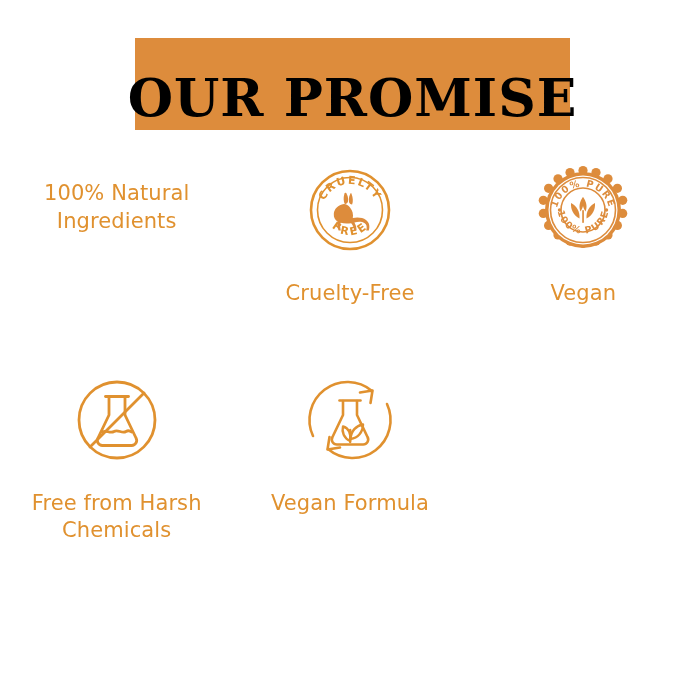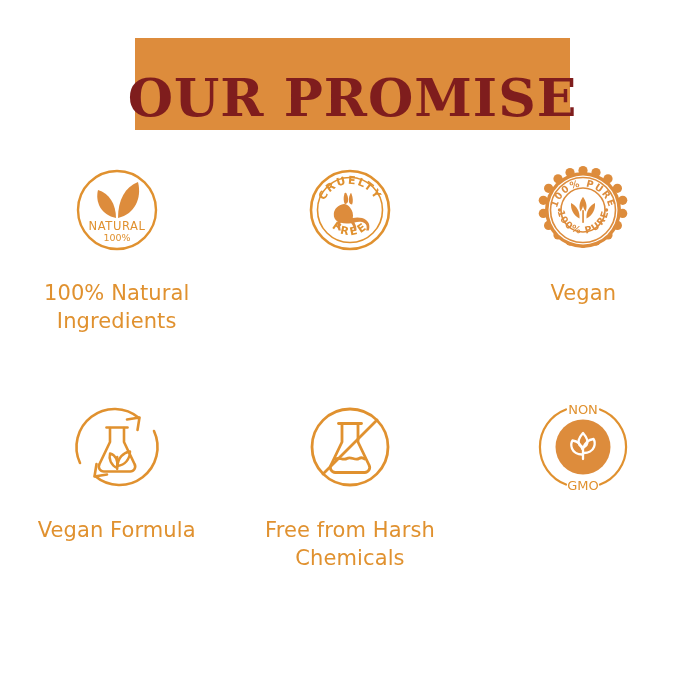--- a/index.html
+++ b/index.html
@@ -30,21 +30,21 @@
     background: #dd8c3c;
     display: flex;
     align-items: center;
     justify-content: center;
   }
   .banner-title {
     font-family: "DejaVu Serif", "Liberation Serif", serif;
     font-weight: 700;
     font-size: 52px;
     letter-spacing: 1px;
-    color: #7f1d1d;
+    color: #000000;
     line-height: 1;
     white-space: nowrap;
     margin-top: 28px;
   }
 
   
   .grid {
     position: absolute;
     left: 0;
     top: 160px;
@@ -82,29 +82,20 @@
 
 <div class="page">
 
   <div class="banner">
     <div class="banner-title">OUR PROMISE</div>
   </div>
 
   <div class="grid">
 
     <div class="cell">
-      <div class="icon-wrap">
-        <svg width="100" height="100" viewBox="0 0 100 100">
-          <circle cx="50" cy="50" r="39" fill="none" stroke="#e0912f" stroke-width="2.4"></circle>
-          <path d="M49 58 C49 44 42 33 31 30 C28 42 34 55 49 58 Z" fill="#dd8c3c"></path>
-          <path d="M51 58 C51 40 58 27 71 22 C75 38 68 54 51 58 Z" fill="#dd8c3c"></path>
-          <text x="50" y="70" text-anchor="middle" font-family="'DejaVu Sans','Liberation Sans',sans-serif" font-size="11.5" letter-spacing="0.6" fill="#e0912f">NATURAL</text>
-          <text x="50" y="81" text-anchor="middle" font-family="'DejaVu Sans','Liberation Sans',sans-serif" font-size="9.5" fill="#e0912f">100%</text>
-        </svg>
-      </div>
       <div class="cell-label">100% Natural Ingredients</div>
     </div>
 
     <div class="cell">
       <div class="icon-wrap">
         <svg width="100" height="100" viewBox="0 0 100 100">
           <circle cx="50" cy="50" r="39" fill="none" stroke="#e0912f" stroke-width="2.6"></circle>
           <circle cx="50" cy="50" r="32.5" fill="none" stroke="#e0912f" stroke-width="1.6"></circle>
           <defs>
             <path id="arcTop2" d="M22,52 A28,28 0 0 1 78,52"></path>
@@ -117,20 +108,21 @@
             <textPath href="#arcBot2" startOffset="50%" text-anchor="middle">FREE</textPath>
           </text>
 
           <g fill="#dd8c3c">
             <path d="M44.5 33.5 C43.2 37.5 43.4 41.6 44.9 44.2 C46.6 44.0 47.6 43.0 48.0 41.6 C48.6 38.0 47.3 34.6 46.3 33.2 C45.8 32.6 44.8 32.6 44.5 33.5 Z"></path>
             <path d="M51.5 33.8 C53.0 37.6 53.3 41.8 52.1 44.4 C50.4 44.3 49.4 43.3 49.0 41.9 C48.4 38.3 49.6 34.9 50.5 33.5 C51.0 32.8 51.2 32.9 51.5 33.8 Z"></path>
             <path d="M44.0 44.0 C38.0 45.0 34.2 49.0 33.8 53.8 C33.5 57.6 35.2 60.2 37.6 61.6 C37.0 64.6 37.3 68.0 38.6 70.4 L40.8 70.4 C40.0 67.6 40.0 65.0 40.7 62.8 C43.8 63.7 47.6 63.8 51.2 63.2 C52.8 65.0 54.0 67.4 54.2 70.4 L56.6 70.4 C56.5 67.4 55.7 64.6 54.4 62.5 C58.5 61.4 62.0 61.6 64.4 63.0 C66.6 64.3 67.3 66.9 66.2 70.4 L68.8 70.4 C70.2 66.0 69.0 62.2 66.0 60.0 C62.6 57.5 57.2 57.0 52.8 58.1 C53.5 54.4 52.6 50.4 50.0 47.4 C48.4 45.5 46.3 44.2 44.0 44.0 Z"></path>
           </g>
         </svg>
       </div>
+      <div class="cell-label">Cruelty-Free</div>
     </div>
 
     <div class="cell">
       <div class="icon-wrap">
         <svg width="100" height="100" viewBox="0 0 100 100">
 
           <g fill="#dd8c3c">
             <circle cx="50" cy="50" r="38"></circle>
             <g>
               <circle cx="50" cy="10.5" r="4.6"></circle>
@@ -177,20 +169,37 @@
             <rect x="49.2" y="50" width="1.7" height="13" rx="0.8"></rect>
           </g>
         </svg>
       </div>
       <div class="cell-label">Vegan</div>
     </div>
 
     <div class="cell">
       <div class="icon-wrap">
         <svg width="100" height="100" viewBox="0 0 100 100">
+          <g fill="none" stroke="#e0912f" stroke-width="2.8" stroke-linecap="round" stroke-linejoin="round">
+
+            <path d="M42 27 L42 45 L31 68 A5 5 0 0 0 35.5 75.5 L64.5 75.5 A5 5 0 0 0 69 68 L58 45 L58 27"></path>
+            <path d="M38.5 26.5 L61.5 26.5"></path>
+            <path d="M35.5 62 C39 59.5 43 64 47 61.5 C51 59 55 64 59 61.5 C61.5 60 63 60.8 64.5 62"></path>
+
+            <circle cx="50" cy="50" r="38"></circle>
+            <path d="M23 77 L77 23"></path>
+          </g>
+        </svg>
+      </div>
+      <div class="cell-label">Free from Harsh Chemicals</div>
+    </div>
+
+    <div class="cell">
+      <div class="icon-wrap">
+        <svg width="100" height="100" viewBox="0 0 100 100">
           <g fill="none" stroke="#e0912f" stroke-width="2.6" stroke-linecap="round" stroke-linejoin="round">
 
             <path d="M72 21 A38 38 0 0 0 13 66"></path>
             <path d="M28 79 A38 38 0 0 0 87 34"></path>
 
             <path d="M60 22.5 L72.5 20.5 L70.5 33"></path>
             <path d="M40 77.5 L27.5 79.5 L29.5 67"></path>
 
             <path d="M43 31 L43 45 L32.5 67 A5 5 0 0 0 37 74.5 L63 74.5 A5 5 0 0 0 67.5 67 L57 45 L57 31"></path>
             <path d="M39.5 30.5 L60.5 30.5"></path>
@@ -200,53 +209,16 @@
             <path d="M50 71 C44 68 41.5 62 43 56.5 C48.5 58 51.5 63.5 50 71 Z"></path>
             <path d="M50.5 69 C51 61 56 55.5 63 54.5 C63 62 58 68 50.5 69 Z"></path>
             <path d="M50.2 72 C50.2 66 50.2 62 50.2 60"></path>
           </g>
         </svg>
       </div>
       <div class="cell-label">Vegan Formula</div>
     </div>
 
     <div class="cell">
-      <div class="icon-wrap">
-        <svg width="100" height="100" viewBox="0 0 100 100">
-          <g fill="none" stroke="#e0912f" stroke-width="2.8" stroke-linecap="round" stroke-linejoin="round">
-
-            <path d="M42 27 L42 45 L31 68 A5 5 0 0 0 35.5 75.5 L64.5 75.5 A5 5 0 0 0 69 68 L58 45 L58 27"></path>
-            <path d="M38.5 26.5 L61.5 26.5"></path>
-            <path d="M35.5 62 C39 59.5 43 64 47 61.5 C51 59 55 64 59 61.5 C61.5 60 63 60.8 64.5 62"></path>
-
-            <circle cx="50" cy="50" r="38"></circle>
-            <path d="M23 77 L77 23"></path>
-          </g>
-        </svg>
-      </div>
-      <div class="cell-label">Free from Harsh Chemicals</div>
-    </div>
-
-    <div class="cell">
-      <div class="icon-wrap">
-        <svg width="100" height="100" viewBox="0 0 100 100">
-
-          <g fill="none" stroke="#e0912f" stroke-width="2.2" stroke-linecap="round">
-            <path d="M33 12.5 A40 40 0 0 0 33 87.5"></path>
-            <path d="M67 12.5 A40 40 0 0 1 67 87.5"></path>
-          </g>
-
-          <circle cx="50" cy="50" r="27.5" fill="#dd8c3c"></circle>
-          <g fill="none" stroke="#ffffff" stroke-width="2.3" stroke-linecap="round" stroke-linejoin="round">
-            <path d="M50 36 C46 40.5 44.5 45 46.5 48.2 C48 50.5 52 50.5 53.5 48.2 C55.5 45 54 40.5 50 36 Z"></path>
-            <path d="M50 62 C50 55 50 52 50 50"></path>
-            <path d="M49 57.5 C45 57.5 40.5 55.5 39 51.5 C37.8 48.2 38.5 45 39.5 43.5 C44.5 44.2 48.5 47.5 49.3 52"></path>
-            <path d="M51 56 C55 56 59.5 54 61 50 C62.2 46.7 61.5 43.5 60.5 42 C55.5 42.7 51.5 46 50.7 50.5"></path>
-          </g>
-
-          <text x="50" y="17" text-anchor="middle" font-family="'DejaVu Sans','Liberation Sans',sans-serif" font-size="13" fill="#e0912f">NON</text>
-          <text x="50" y="93" text-anchor="middle" font-family="'DejaVu Sans','Liberation Sans',sans-serif" font-size="13" fill="#e0912f">GMO</text>
-        </svg>
-      </div>
     </div>
 
   </div>
 </div>
 
 </body></html>

